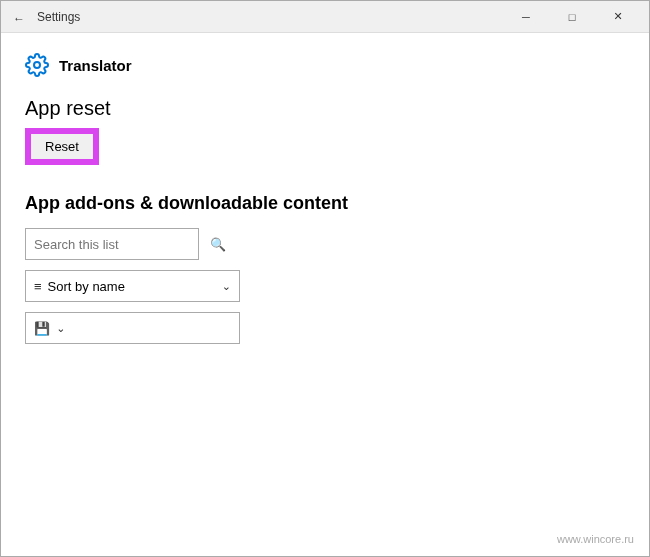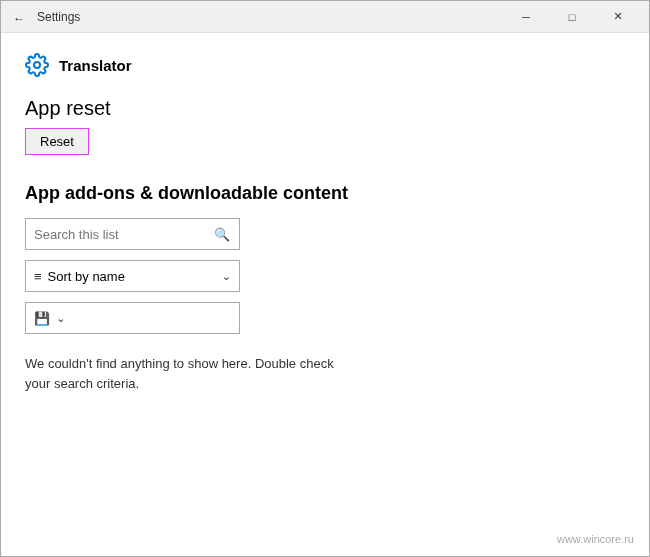--- a/index.html
+++ b/index.html
@@ -109,42 +109,42 @@
     .section-description {
       font-size: 13px;
       color: #333;
       margin-bottom: 14px;
       line-height: 1.5;
     }
 
     
     .reset-btn {
       background: #f0f0f0;
-      border: 1px solid #d946ef;
+      border: 6px solid #d946ef;
       padding: 5px 14px;
       font-size: 13px;
       cursor: pointer;
       color: #000;
       margin-bottom: 28px;
     }
 
     
     .addons-heading {
       font-size: 18px;
       font-weight: 700;
       margin-bottom: 14px;
     }
 
     
     .search-box {
       display: flex;
       align-items: center;
       border: 1px solid #aaa;
       background: #fff;
-      width: 215px;
+      width: 174px;
       height: 32px;
       padding: 8px 8px;
       margin-bottom: 10px;
     }
 
     .search-input {
       flex: 1;
       border: none;
       outline: none;
       font-size: 13px;
@@ -252,17 +252,16 @@
       <span class="dropdown-chevron">⌄</span>
     </div>
 
     
     <div class="dropdown">
       <span class="dropdown-icon">💾</span>
       <span class="dropdown-chevron">⌄</span>
     </div>
 
     
-    <p class="empty-message">We couldn't find anything to show here. Double check your search criteria.</p>
   </div>
 </div>
 
 <div class="watermark">www.wincore.ru</div>
 
 </body></html>

